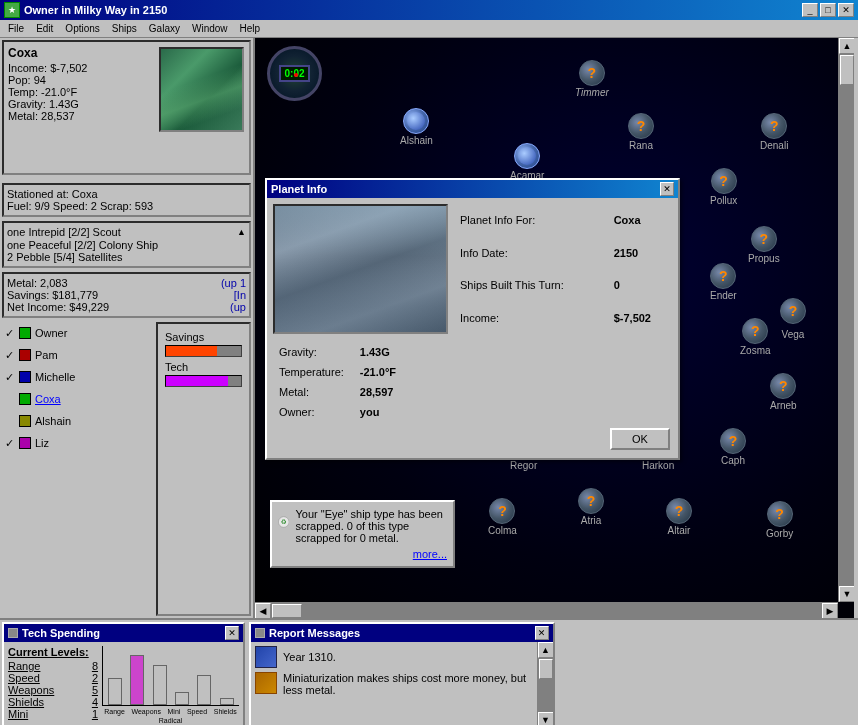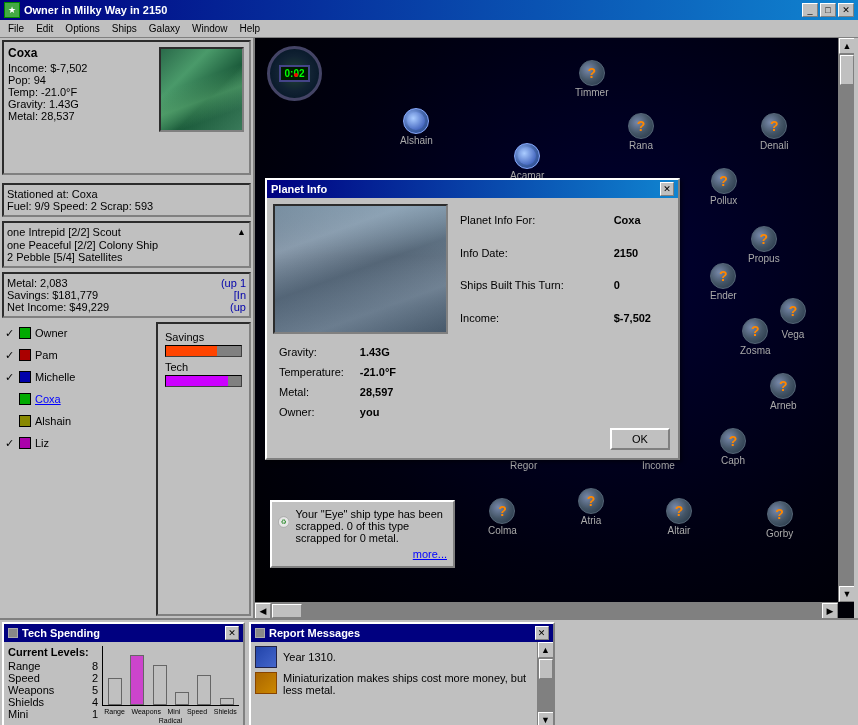--- a/index.html
+++ b/index.html
@@ -167,21 +167,21 @@
       <div style="position:absolute; left:12px; top:8px; width:55px; height:55px; border-radius:50%; background:radial-gradient(circle, #224433 0%, #112233 50%, #001122 100%); border:3px solid #446; display:flex; align-items:center; justify-content:center;">
         <div style="width:4px;height:4px;border-radius:50%;background:red;position:absolute;top:48%;left:48%;"></div>
         <div style="color:#00ff00; font-size:10px; font-weight:bold; border:2px solid #448; padding:1px 3px; background:#001a00;">0:02</div>
       </div>
 
       <div id="map-planets" style="position:absolute; inset:0;">
           <div style="position: absolute; left: 320px; top: 22px; display: flex; flex-direction: column; align-items: center; cursor: pointer;">
             <div style="width: 26px; height: 26px; border-radius: 50%; display: flex; align-items: center; justify-content: center; background: radial-gradient(circle at 35% 35%, rgb(119, 136, 170), rgb(68, 85, 102), rgb(34, 51, 68)); border: 1px solid rgb(85, 102, 119);">
               <span style="color: rgb(255, 136, 0); font-size: 14px; font-weight: bold;">?</span>
             </div>
-            <div style="color: rgb(170, 170, 170); font-size: 10px; margin-top: 1px; text-align: center; white-space: nowrap; font-family: Arial, sans-serif;">Timmer</div>
+            <div style="color: rgb(170, 170, 170); font-size: 10px; margin-top: 1px; text-align: center; white-space: nowrap; font-family: Arial, sans-serif; font-style: italic;">Timmer</div>
           </div>
           <div style="position: absolute; left: 145px; top: 70px; display: flex; flex-direction: column; align-items: center; cursor: pointer;">
             <div style="width: 26px; height: 26px; border-radius: 50%; display: flex; align-items: center; justify-content: center; background: radial-gradient(circle at 35% 35%, rgb(153, 187, 255), rgb(68, 102, 170), rgb(34, 68, 136)); border: 1px solid rgb(136, 170, 255);">
               <div style="width: 18px; height: 18px; border-radius: 50%; background: radial-gradient(circle at 35% 35%, rgb(170, 204, 255), rgb(34, 68, 170));"></div>
             </div>
             <div style="color: rgb(170, 170, 170); font-size: 10px; margin-top: 1px; text-align: center; white-space: nowrap; font-family: Arial, sans-serif;">Alshain</div>
           </div>
           <div style="position: absolute; left: 373px; top: 75px; display: flex; flex-direction: column; align-items: center; cursor: pointer;">
             <div style="width: 26px; height: 26px; border-radius: 50%; display: flex; align-items: center; justify-content: center; background: radial-gradient(circle at 35% 35%, rgb(119, 136, 170), rgb(68, 85, 102), rgb(34, 51, 68)); border: 1px solid rgb(85, 102, 119);">
               <span style="color: rgb(255, 136, 0); font-size: 14px; font-weight: bold;">?</span>
@@ -275,21 +275,21 @@
           <div style="position: absolute; left: 307px; top: 378px; display: flex; flex-direction: column; align-items: center; cursor: pointer;">
             <div style="width: 26px; height: 26px; border-radius: 50%; display: flex; align-items: center; justify-content: center; background: radial-gradient(circle at 35% 35%, rgb(119, 136, 170), rgb(68, 85, 102), rgb(34, 51, 68)); border: 1px solid rgb(85, 102, 119);">
               <span style="color: rgb(255, 136, 0); font-size: 14px; font-weight: bold;">?</span>
             </div>
             <div style="color: rgb(170, 170, 170); font-size: 10px; margin-top: 1px; text-align: center; white-space: nowrap; font-family: Arial, sans-serif;">Paradox</div>
           </div>
           <div style="position: absolute; left: 387px; top: 395px; display: flex; flex-direction: column; align-items: center; cursor: pointer;">
             <div style="width: 26px; height: 26px; border-radius: 50%; display: flex; align-items: center; justify-content: center; background: radial-gradient(circle at 35% 35%, rgb(119, 136, 170), rgb(68, 85, 102), rgb(34, 51, 68)); border: 1px solid rgb(85, 102, 119);">
               <span style="color: rgb(255, 136, 0); font-size: 14px; font-weight: bold;">?</span>
             </div>
-            <div style="color: rgb(170, 170, 170); font-size: 10px; margin-top: 1px; text-align: center; white-space: nowrap; font-family: Arial, sans-serif;">Income</div>
+            <div style="color: rgb(170, 170, 170); font-size: 10px; margin-top: 1px; text-align: center; white-space: nowrap; font-family: Arial, sans-serif;">Harkon</div>
           </div>
           <div style="position: absolute; left: 465px; top: 390px; display: flex; flex-direction: column; align-items: center; cursor: pointer;">
             <div style="width: 26px; height: 26px; border-radius: 50%; display: flex; align-items: center; justify-content: center; background: radial-gradient(circle at 35% 35%, rgb(119, 136, 170), rgb(68, 85, 102), rgb(34, 51, 68)); border: 1px solid rgb(85, 102, 119);">
               <span style="color: rgb(255, 136, 0); font-size: 14px; font-weight: bold;">?</span>
             </div>
             <div style="color: rgb(170, 170, 170); font-size: 10px; margin-top: 1px; text-align: center; white-space: nowrap; font-family: Arial, sans-serif;">Caph</div>
           </div>
           <div style="position: absolute; left: 233px; top: 460px; display: flex; flex-direction: column; align-items: center; cursor: pointer;">
             <div style="width: 26px; height: 26px; border-radius: 50%; display: flex; align-items: center; justify-content: center; background: radial-gradient(circle at 35% 35%, rgb(119, 136, 170), rgb(68, 85, 102), rgb(34, 51, 68)); border: 1px solid rgb(85, 102, 119);">
               <span style="color: rgb(255, 136, 0); font-size: 14px; font-weight: bold;">?</span>
@@ -418,21 +418,21 @@
     <div style="width:243px; height:106px; border:2px solid; border-color:#fff #808080 #808080 #fff; margin:2px; overflow:hidden; flex-shrink:0;">
       <div style="background:#000080; color:white; padding:1px 4px; display:flex; align-items:center; justify-content:space-between; font-size:11px; font-weight:bold; height:18px;">
         <div style="display:flex; align-items:center; gap:4px;">
           <div style="width:10px;height:10px;background:#888;border:1px solid #aaa;"></div>
           <span>Tech Spending</span>
         </div>
         <button style="width:14px;height:14px;background:#c0c0c0;border:1px solid;border-color:#fff #808080 #808080 #fff;font-size:9px;color:#000;cursor:pointer;">✕</button>
       </div>
       <div style="display:flex; padding:4px; height:86px; overflow:hidden;">
 
-        <div style="font-size:11px; min-width:90px;">
+        <div style="font-size:11px; min-width:90px;text-decoration:underline;">
           <div style="font-weight:bold; margin-bottom:2px;">Current Levels:</div>
           <div style="display:flex; justify-content:space-between;">
               <span>Range</span>
               <span>8</span>
             </div>
           <div style="display:flex; justify-content:space-between;">
               <span>Speed</span>
               <span>2</span>
             </div>
           <div style="display:flex; justify-content:space-between;">

